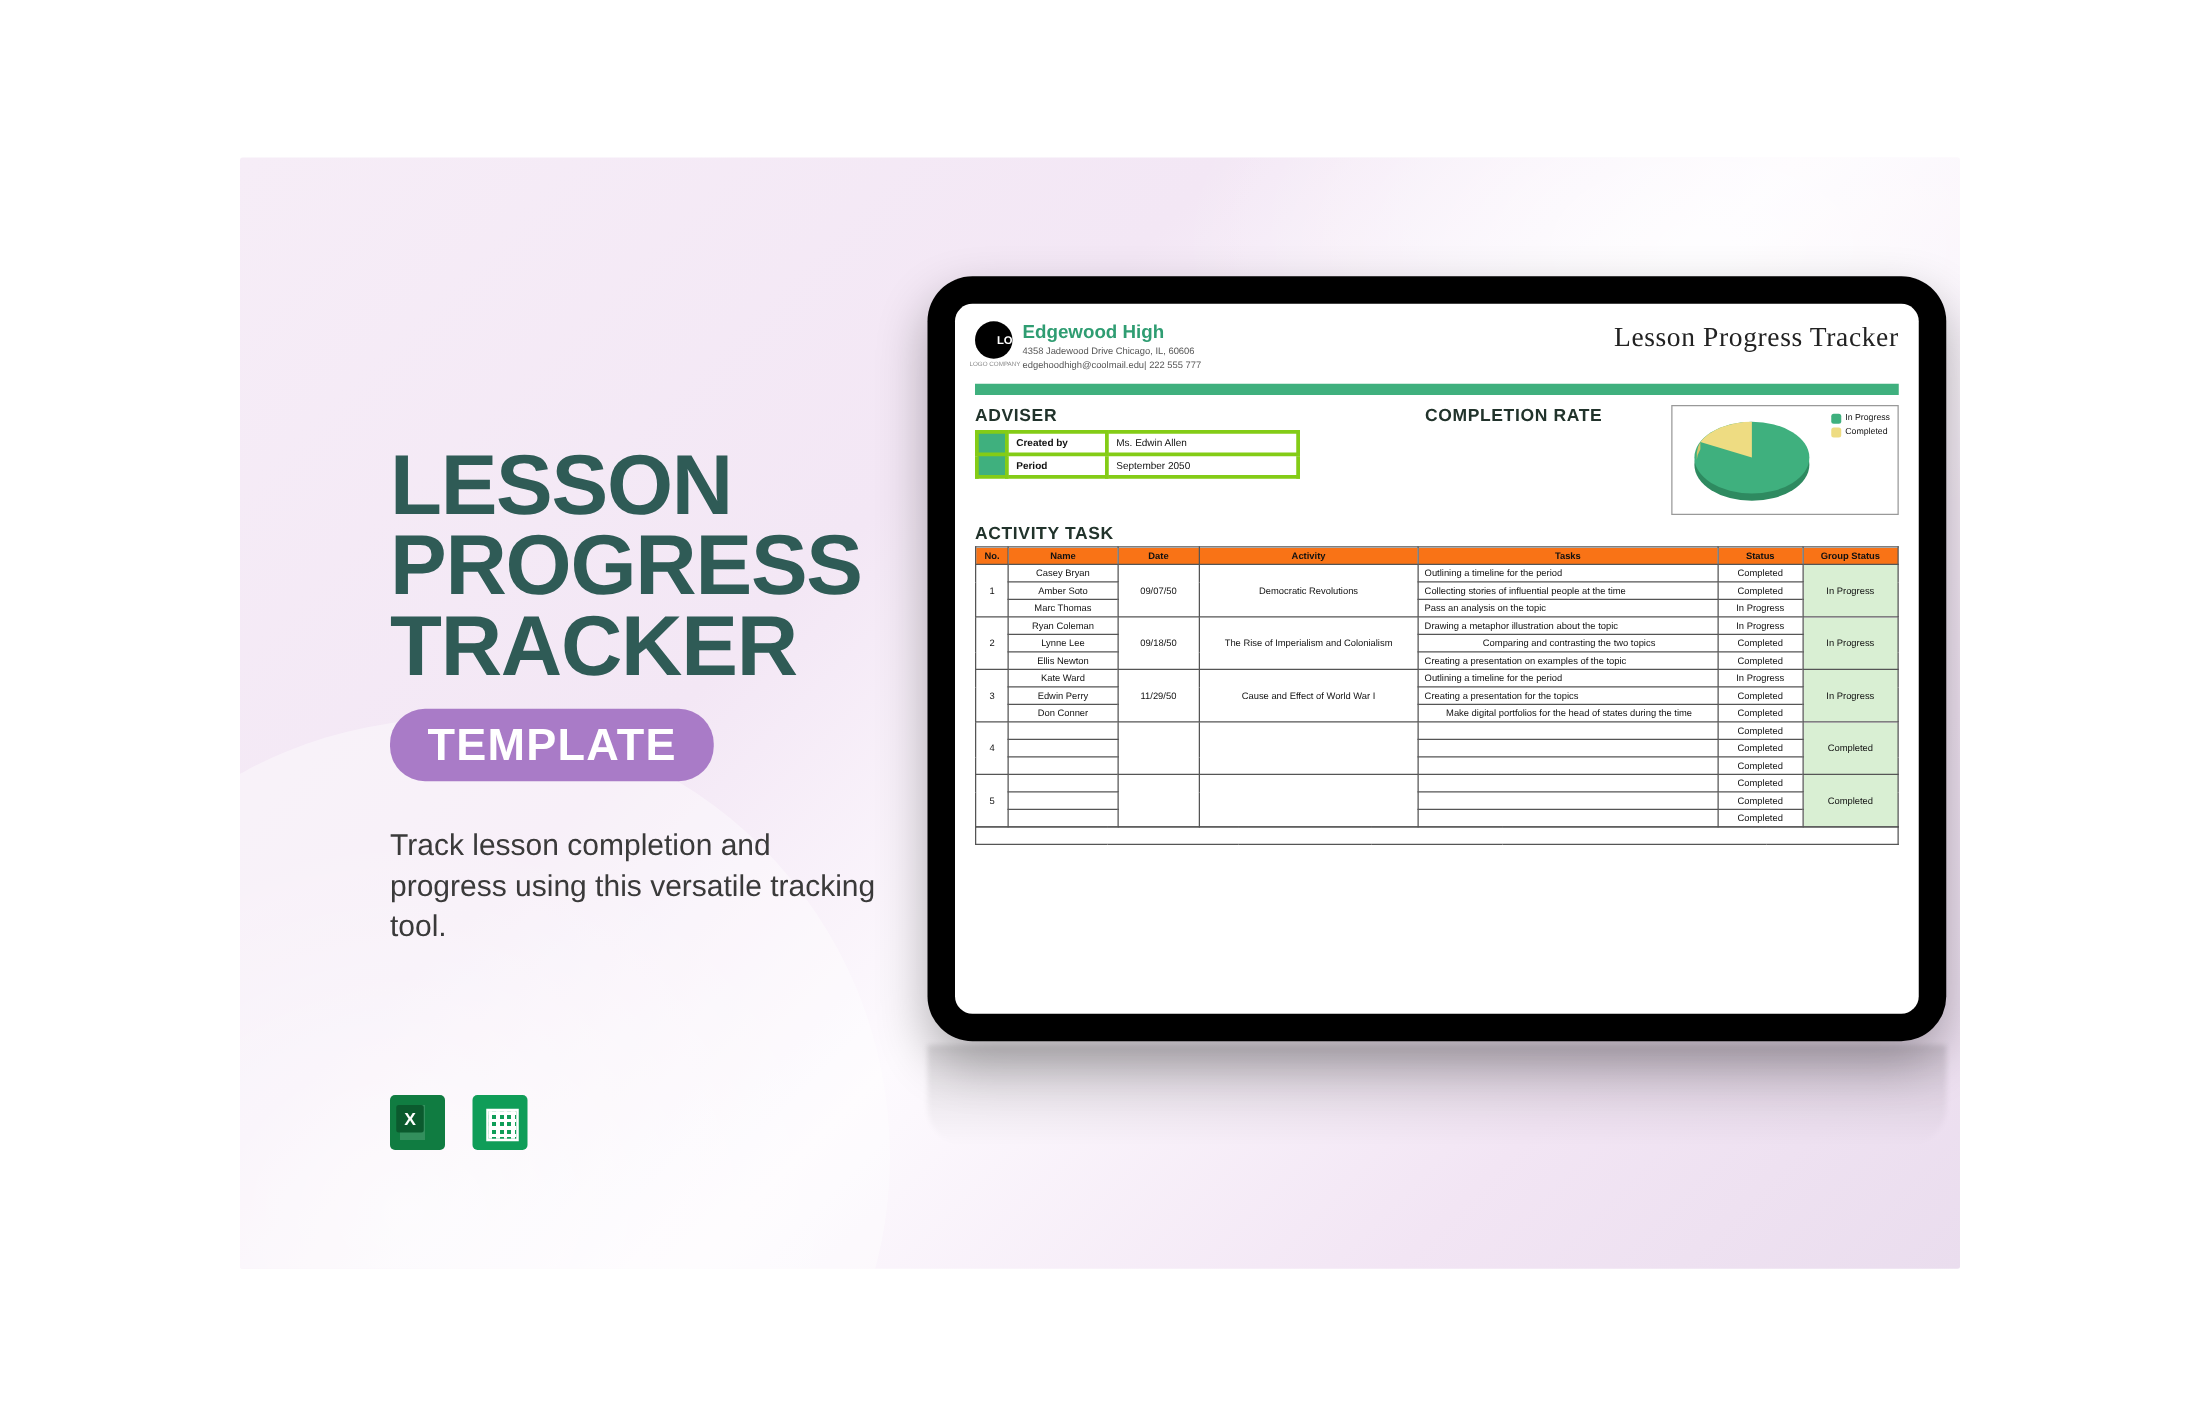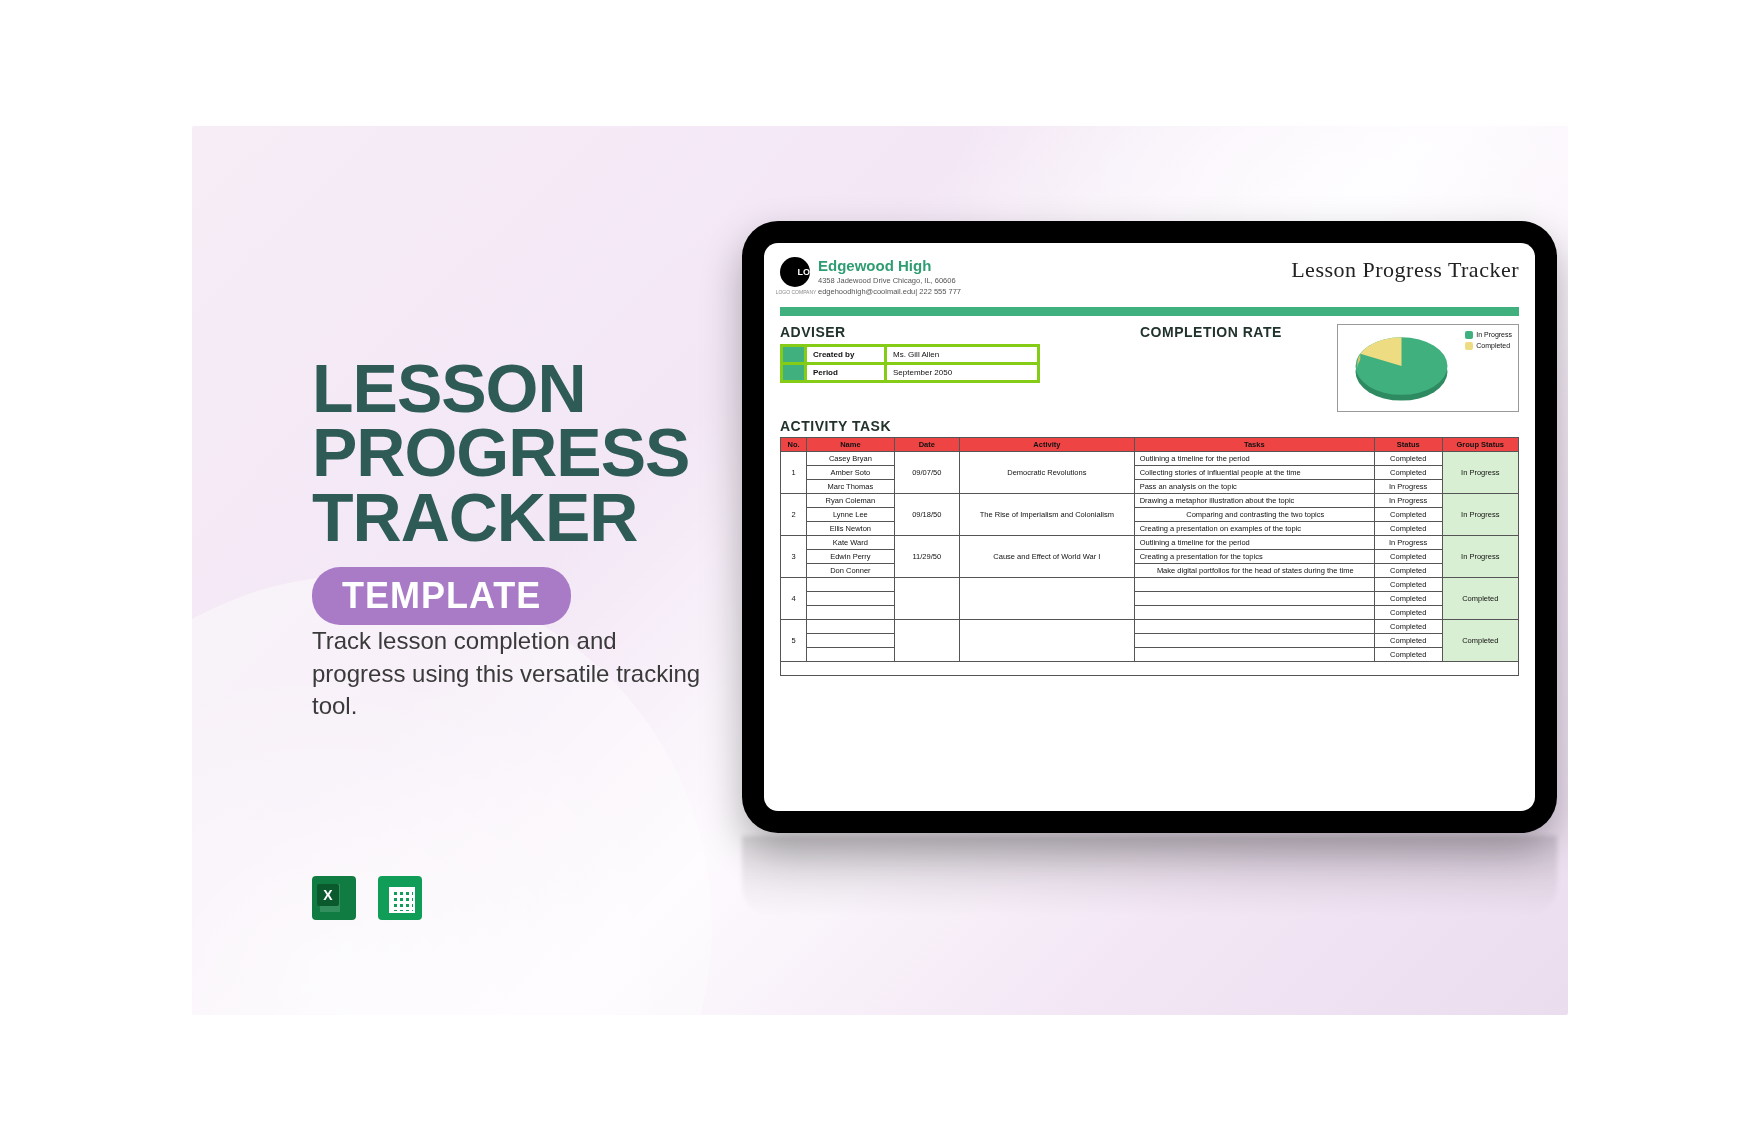--- a/index.html
+++ b/index.html
@@ -4,21 +4,21 @@
 <style>
 *{margin:0;padding:0;box-sizing:border-box}
 body{font-family:Arial,Helvetica,sans-serif;width:1760px;height:1140px;overflow:hidden}
 .stage{width:1760px;height:1140px;display:flex;align-items:center;justify-content:center;background:#fff}
 .promo{width:1376px;height:889px;background:linear-gradient(135deg,#f6edf7 0%,#f3e7f5 35%,#fdfafe 55%,#f2e5f4 80%,#eaddee 100%);position:relative;display:flex;overflow:hidden;border-radius:2px}
 .promo::before{content:"";position:absolute;inset:0;background:radial-gradient(ellipse 700px 400px at 85% 8%,rgba(255,255,255,.7)0%,rgba(255,255,255,0)60%),radial-gradient(ellipse 600px 500px at 10% 95%,rgba(255,255,255,.6)0%,rgba(255,255,255,0)60%)}
 .promo::after{content:"";position:absolute;left:-180px;bottom:-260px;width:700px;height:700px;border-radius:50%;background:rgba(255,255,255,.4)}
 .left{flex:0 0 530px;padding:230px 0 0 120px;position:relative;z-index:2}
 .title{font-family:Arial Black,Arial,sans-serif;font-weight:900;font-size:68px;line-height:.95;letter-spacing:-1px;color:#2f5b56}
 .badge{display:inline-block;background:#a97bc7;color:#fff;font-family:Arial Black,Arial,sans-serif;font-weight:900;font-size:36px;letter-spacing:1px;padding:8px 30px;border-radius:28px;margin-top:18px}
-.desc{font-size:24px;line-height:1.35;color:#3a3a3a;max-width:390px}
+.desc{font-size:24px;line-height:1.35;color:#3a3a3a;margin-top:36px;max-width:390px}
 .appicons{position:absolute;left:120px;bottom:95px;display:flex;gap:22px;z-index:3}
 .excel,.sheets{width:44px;height:44px;position:relative}
 .excel{background:#107c41;border-radius:4px}
 .excel::before{content:"";position:absolute;left:8px;top:8px;width:20px;height:28px;background:#fff;opacity:.15}
 .excel::after{content:"X";position:absolute;left:5px;top:8px;width:22px;height:22px;background:#0b5a2e;color:#fff;font:bold 14px/22px Arial;text-align:center;border-radius:2px}
 .sheets{background:#0f9d58;border-radius:4px}
 .sheets::before{content:"";position:absolute;left:11px;top:11px;width:22px;height:22px;background:repeating-linear-gradient(#fff 0 3px,transparent 3px 6px),repeating-linear-gradient(90deg,#fff 0 3px,transparent 3px 6px);border:2px solid #fff}
 .tablet-wrap{flex:1;position:relative;z-index:2;display:flex;align-items:center;justify-content:center}
 .tablet{position:absolute;top:95px;left:20px;width:815px;height:612px;background:#000;border-radius:36px;padding:22px;box-shadow:0 18px 40px rgba(0,0,0,.3)}
 .screen{width:100%;height:100%;background:#fff;border-radius:14px;overflow:hidden;padding:14px 16px;font-size:8.5px;color:#111}
@@ -43,21 +43,21 @@
 .pie-box{border:1px solid #999;padding:4px 6px;display:flex;gap:6px;align-items:flex-start;margin-left:auto}
 .pie{width:115px;height:78px;position:relative}
 .pie svg{width:100%;height:100%}
 .legend{font-size:7px;line-height:1.6}
 .legend div{display:flex;align-items:center;gap:3px}
 .sw{width:8px;height:8px;border-radius:2px}
 .sw.g{background:#3fb07e}.sw.y{background:#eedc82}
 .act-h{font-weight:bold;font-size:14px;color:#21332b;letter-spacing:.5px;margin-top:6px}
 .atable{width:100%;border-collapse:collapse;margin-top:3px;table-layout:fixed}
 .atable th,.atable td{border:1px solid #555;font-size:7.5px;text-align:center;padding:2px 3px;overflow:hidden;white-space:nowrap;text-overflow:ellipsis}
-.atable th{background:#ef4444;font-weight:bold;height:14px}
+.atable th{background:#f97316;font-weight:bold;height:14px}
 .atable td{height:14px}
 .col-no{width:24px}.col-name{width:80px}.col-date{width:60px}.col-act{width:160px}.col-task{width:220px;text-align:left;padding-left:5px}.col-stat{width:62px}.col-grp{width:70px}
 .grp{background:#d9efd3}
 .big-row{height:44px}
 </style>
 </head>
 <body>
 
 <div class="stage">
 <div class="promo">
@@ -94,21 +94,21 @@
         <div class="greenbar"></div>
 
         <div class="midrow">
           <div class="adv-sec">
             <div class="sec-h">ADVISER</div>
             <table class="adv-table">
               <tbody>
                     <tr>
                       <td></td>
                       <td>Created by</td>
-                      <td>Ms. Gill Allen</td>
+                      <td>Ms. Edwin Allen</td>
                     </tr>
               <tr>
                       <td></td>
                       <td>Period</td>
                       <td>September 2050</td>
                     </tr>
             </tbody>
                 </table>
           </div>
           <div class="comp-sec">

